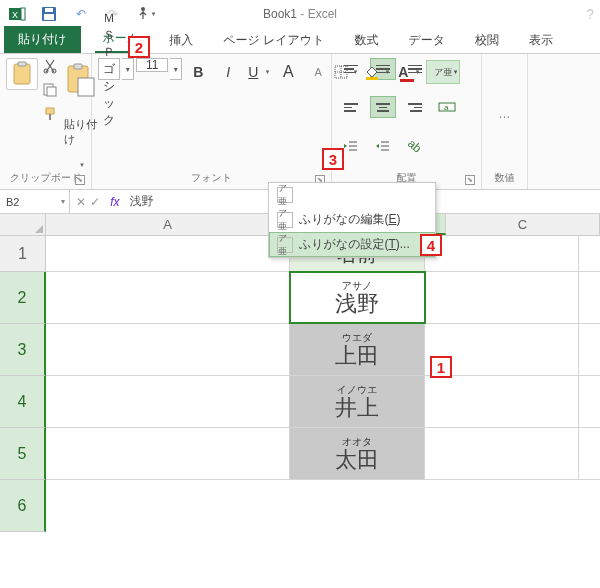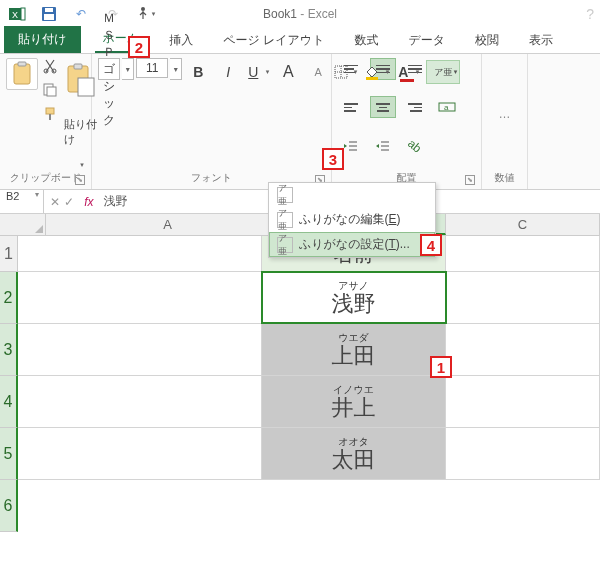--- a/index.html
+++ b/index.html
@@ -32,21 +32,21 @@
   .clip-icon { width: 32px; height: 32px; background: #fff; border: 1px solid #ccc; border-radius: 2px; display:flex;align-items:center;justify-content:center;}
   .clip-side { display: flex; flex-direction: column; gap: 6px; }
   .paste-big { display: flex; flex-direction: column; align-items: center; margin-top: 4px; justify-content: space-between; }
   .paste-big .icon { width: 36px; height: 40px; }
   .small-icon { width: 18px; height: 18px; }
 
   
   .font { width: 240px; }
   .font-row1 { display: flex; gap: 2px; }
   .font-name { flex: 1; border: 1px solid #bbb; height: 22px; background: #fff; padding: 0 4px; display: flex; align-items: center; font-size: 12px; }
-  .font-size { width: 32px; border: 1px solid #bbb; height: 20px; background: #fff; display: flex; align-items: center; justify-content: center; }
+  .font-size { width: 32px; border: 1px solid #bbb; height: 14px; background: #fff; display: flex; align-items: center; justify-content: center; }
   .drop { width: 12px; border: 1px solid #bbb; border-left: none; height: 22px; background: #fff; display:flex;align-items:center;justify-content:center; color:#666; font-size:8px;}
   .font-row { display: flex; gap: 6px; align-items: center; height: 28px; }
   .btn { min-width: 24px; height: 24px; display: flex; align-items: center; justify-content: center; font-size: 14px; color: #444; cursor: pointer; }
   .btn.split { padding-right: 10px; position: relative; }
   .btn.split::after { content: "▾"; font-size: 7px; position: absolute; right: 1px; color: #666; }
   .phonetic-btn { border: 1px solid #a7d0a7; background: #d8ead8; width: 34px; height: 24px; display:flex;align-items:center;justify-content:center; position: relative; }
   .phonetic-btn .arrow { position:absolute; right:2px; font-size:7px; color:#555;}
 
   
   .align { width: 150px; }
@@ -54,44 +54,44 @@
   .align-btn { width: 26px; height: 22px; display:flex;align-items:center;justify-content:center; }
   .align-btn.sel { background: #c8e0c8; border: 1px solid #8fc08f; }
   .lines { display:flex; flex-direction:column; gap:2px; }
   .lines span { display:block; height:1.5px; background:#555; }
 
   
   .number { width: 46px; }
   
   
   .formula-bar { display: flex; align-items: center; border-bottom: 1px solid #d0d0d0; height: 24px; background: #fff; }
-  .name-box { width: 44px; border-right: 1px solid #ccc; height: 100%; display:flex;align-items:flex-start; padding:0 6px; font-size: 11px; position: relative; }
+  .name-box { width: 70px; border-right: 1px solid #ccc; height: 100%; display:flex;align-items:center; padding:0 6px; font-size: 11px; position: relative; }
   .name-box .dd { position:absolute; right:4px; font-size:8px; color:#888;}
   .fx-btns { display:flex; gap:4px; padding:0 6px; color:#999; }
-  .fx-label { font-style: italic; color: #be185d; padding: 0 4px; }
+  .fx-label { font-style: italic; color: #6d28d9; padding: 0 4px; }
   .formula-input { flex:1; padding:0 6px; color:#555; }
 
   
   .sheet { position: relative; }
   .col-headers { display: flex; height: 22px; border-bottom: 1px solid #ccc; }
   .corner { width: 46px; border-right: 1px solid #ccc; background: #f0f0f0; position:relative; }
   .corner::after{content:""; position:absolute; right:2px; bottom:2px; width:0;height:0;border-left:8px solid transparent;border-bottom:8px solid #bbb;}
   .col-h { border-right: 1px solid #ccc; background: #f0f0f0; display:flex;align-items:center;justify-content:center; color:#666; font-size: 13px; }
   .col-h.sel { background: #d8ead8; color:#2a6b2a; border-bottom: 2px solid #2a8a2a; }
   .col-A { width: 244px; } .col-B { width: 156px; } .col-C { width: 154px; }
 
   .grid-body { display:flex; }
   .row-headers { width:46px; }
   .row-h { height: 52px; border-bottom:1px solid #ccc; border-right:1px solid #ccc; background:#f0f0f0; display:flex;align-items:center;justify-content:center; font-size:16px; color:#666; }
   .row-h.first { height: 36px; }
   .row-h.sel { background:#d8ead8; color:#2a6b2a; border-right:2px solid #2a8a2a; }
   .cells { flex:1; }
   .row { display:flex; border-bottom:1px solid #d4d4d4; }
   .cell { border-right:1px solid #d4d4d4; display:flex; flex-direction:column; align-items:center; justify-content:center; }
-  .cell.A { width:244px; } .cell.B { width:184px; } .cell.C { width:154px; }
+  .cell.A { width:244px; } .cell.B { width:135px; } .cell.C { width:154px; }
   .row.r1 { height:36px; }
   .row.rN { height:52px; }
   .cell.header-cell { background:#e4f0e0; font-size:20px; }
   .cell.sel-range { background:#c9c9c9; }
   .cell.active { background:#fff; outline: 2px solid #2a8a2a; outline-offset:-1px; z-index:1; }
   .ruby { font-size:10px; line-height:1; color:#333; margin-bottom:2px;}
   .kanji { font-size:22px; line-height:1; }
 
   
   .dropdown { position:absolute; left:268px; top:182px; width:168px; background:#fff; border:1px solid #c9c9c9; box-shadow: 2px 2px 4px rgba(0,0,0,.15); z-index:50; }

